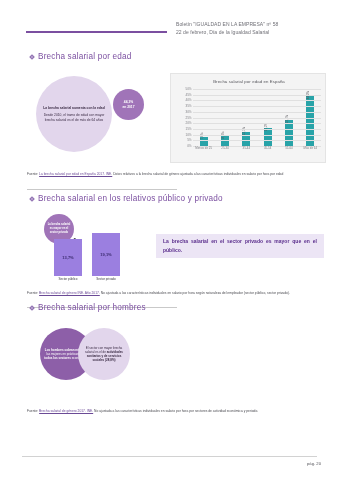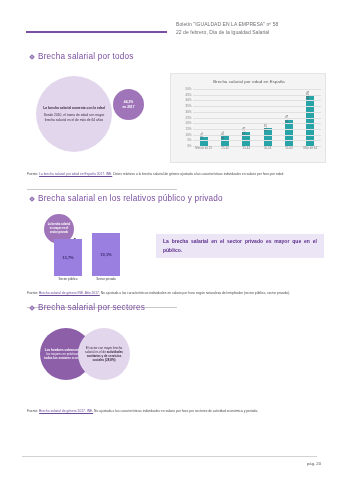--- a/index.html
+++ b/index.html
@@ -327,21 +327,21 @@
   <div class="header">
     <div class="header-rule"></div>
     <div class="header-text">
       <div>Boletín "IGUALDAD EN LA EMPRESA" nº 58</div>
       <div>22 de febrero, Día de la Igualdad Salarial</div>
     </div>
   </div>
 
   <div class="section-head" style="left:30px; top:52px;">
     <span class="diamond"></span>
-    <span class="title">Brecha salarial por todos</span>
+    <span class="title">Brecha salarial por edad</span>
   </div>
 
   <div class="blob blob-big-1">
     <span class="blob-text">
       <span class="b-strong b-line">La brecha salarial aumenta con la edad</span>
       <span class="b-line" style="height:3px"></span>
       <span class="b-line">Desde 2010, el tramo de edad con mayor brecha salarial es el de más de 64 años</span>
     </span>
   </div>
 
@@ -461,21 +461,21 @@
 
   <div class="source" style="left:27px; top:291px; width:290px;">
     <span class="lbl">Fuente:</span>
     <span class="link">Brecha salarial de género INE. Año 2017.</span>
     <span>No ajustada a las características individuales en salario por hora según naturaleza del empleador (sector público, sector privado).</span>
   </div>
   <div class="hr-thin" style="left:27px; top:307px; width:150px;"></div>
 
   <div class="section-head" style="left:30px; top:303px;">
     <span class="diamond"></span>
-    <span class="title">Brecha salarial por sectores</span>
+    <span class="title">Brecha salarial por hombres</span>
   </div>
 
   <div class="blob blob-left-3">
     <span class="blob-text">
       <span class="b-strong">Los hombres cobran más</span>
       <span>que las mujeres en prácticamente</span>
       <span class="b-strong">todos los sectores</span>
       <span>económicos</span>
     </span>
   </div>

